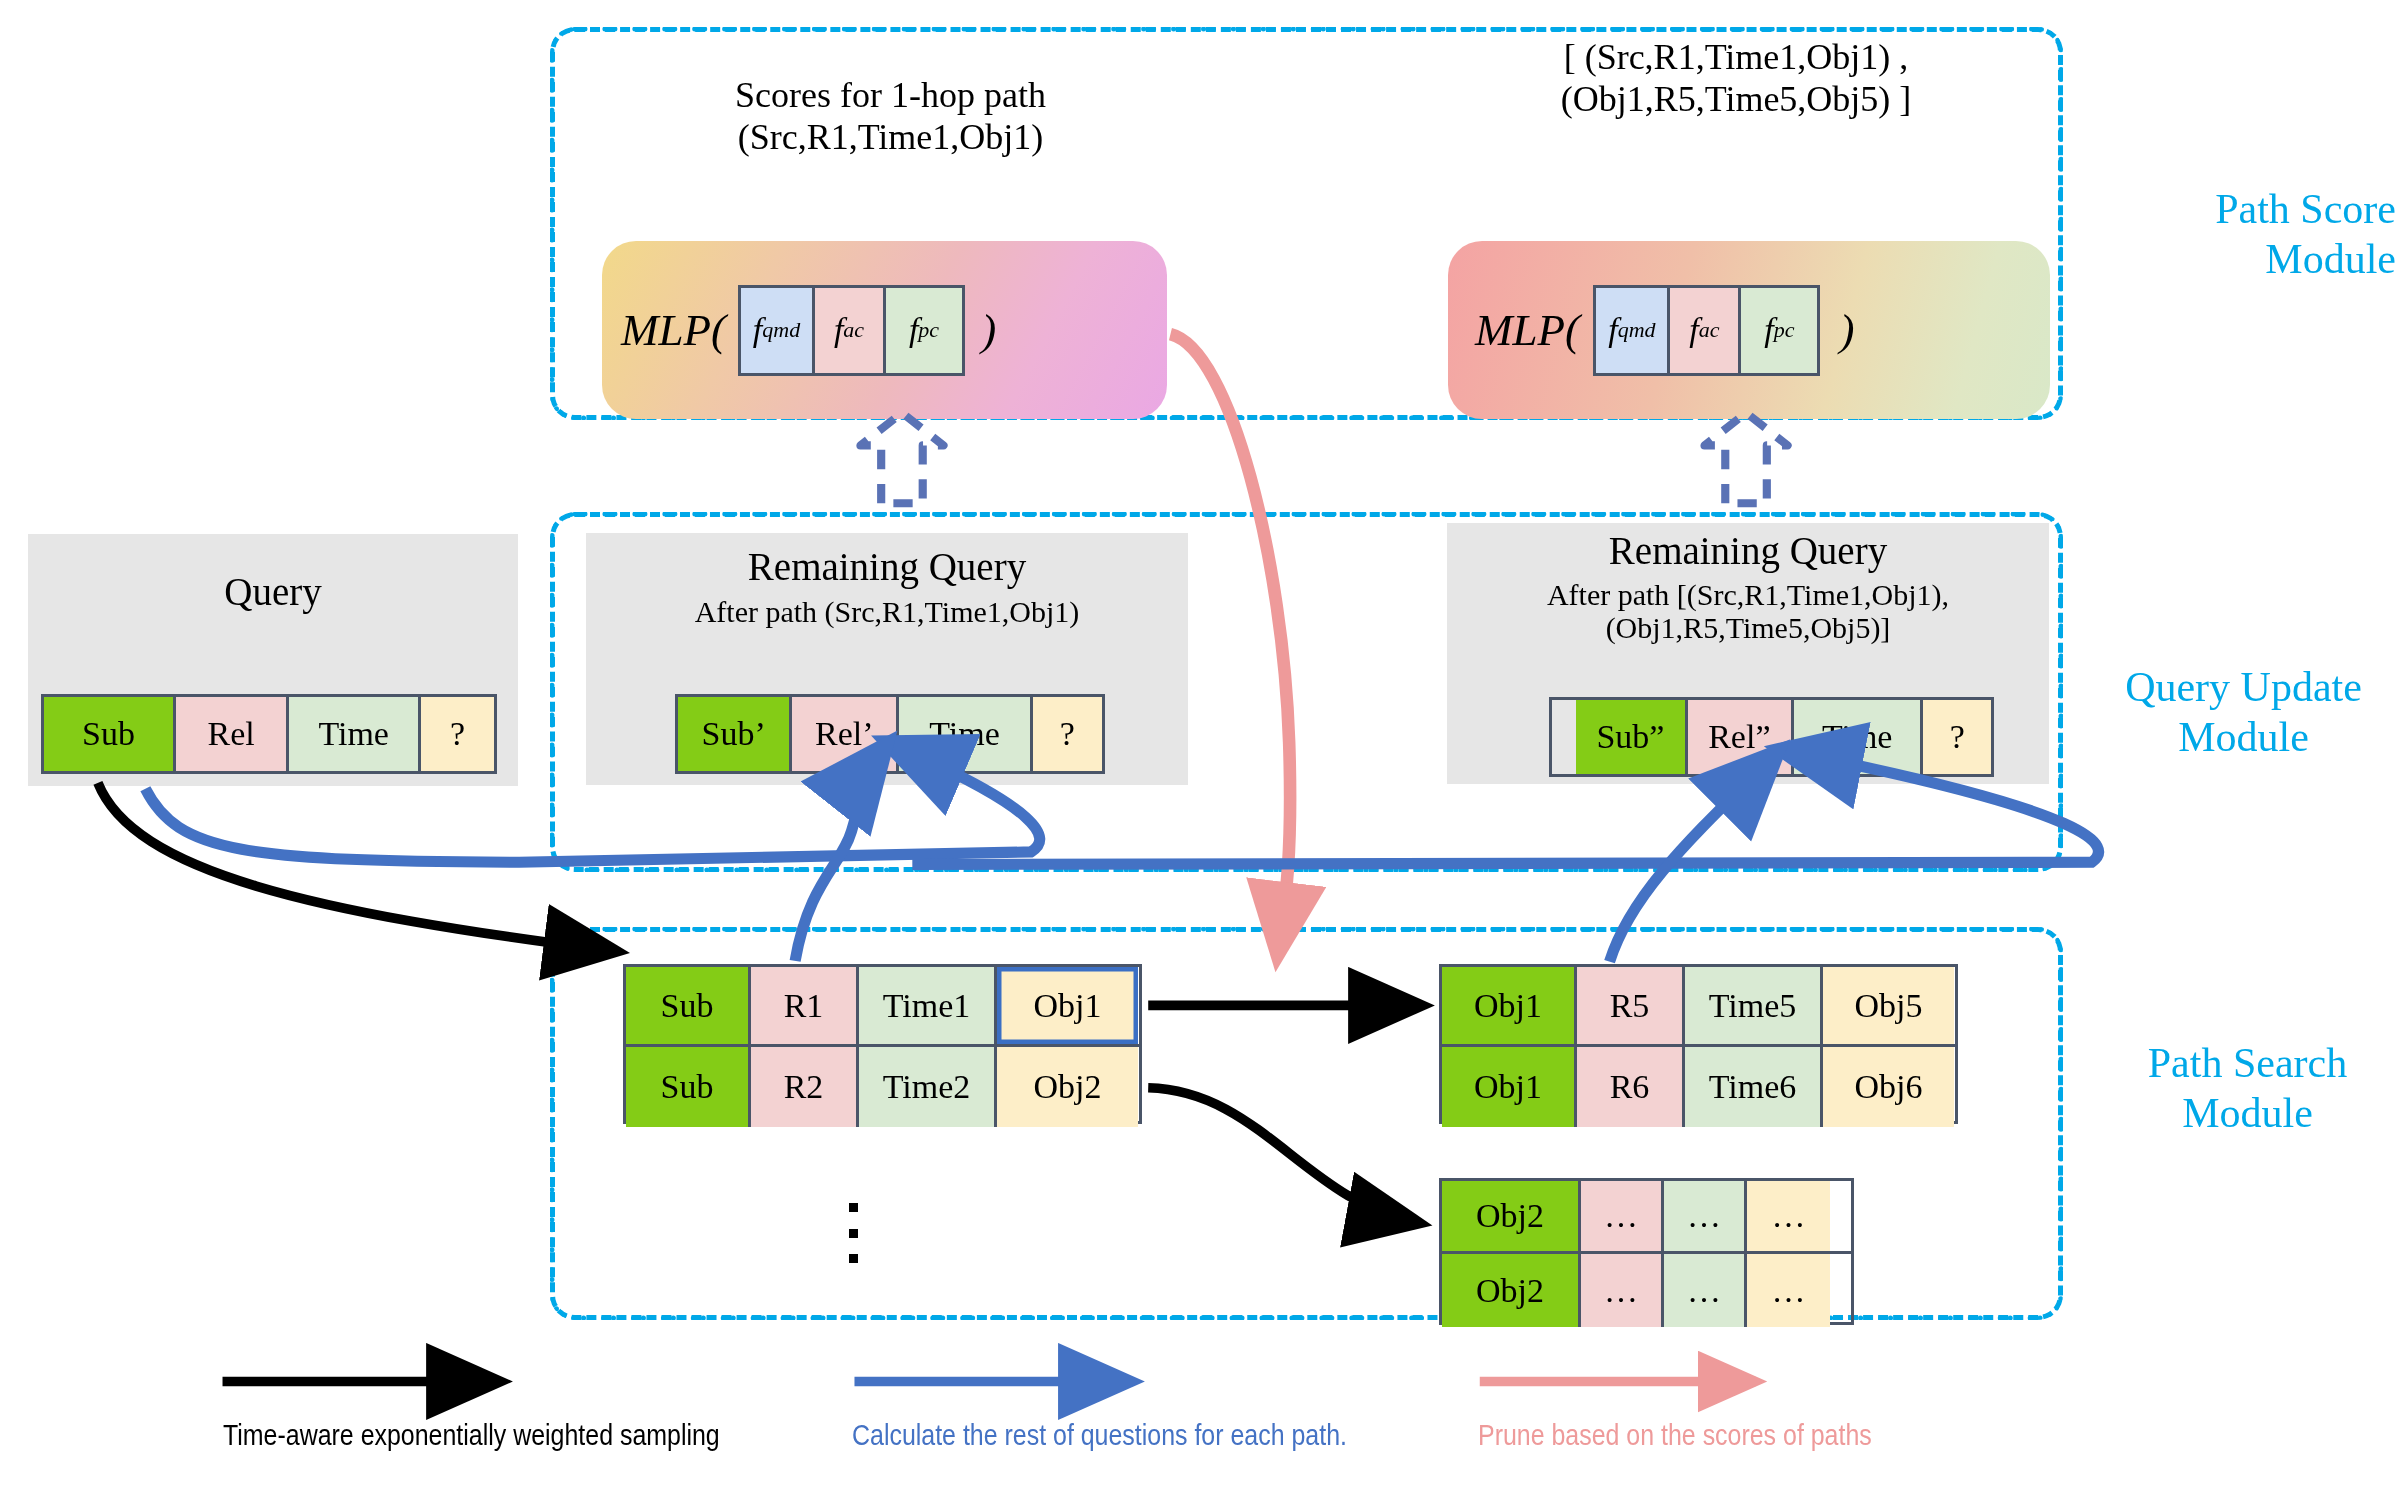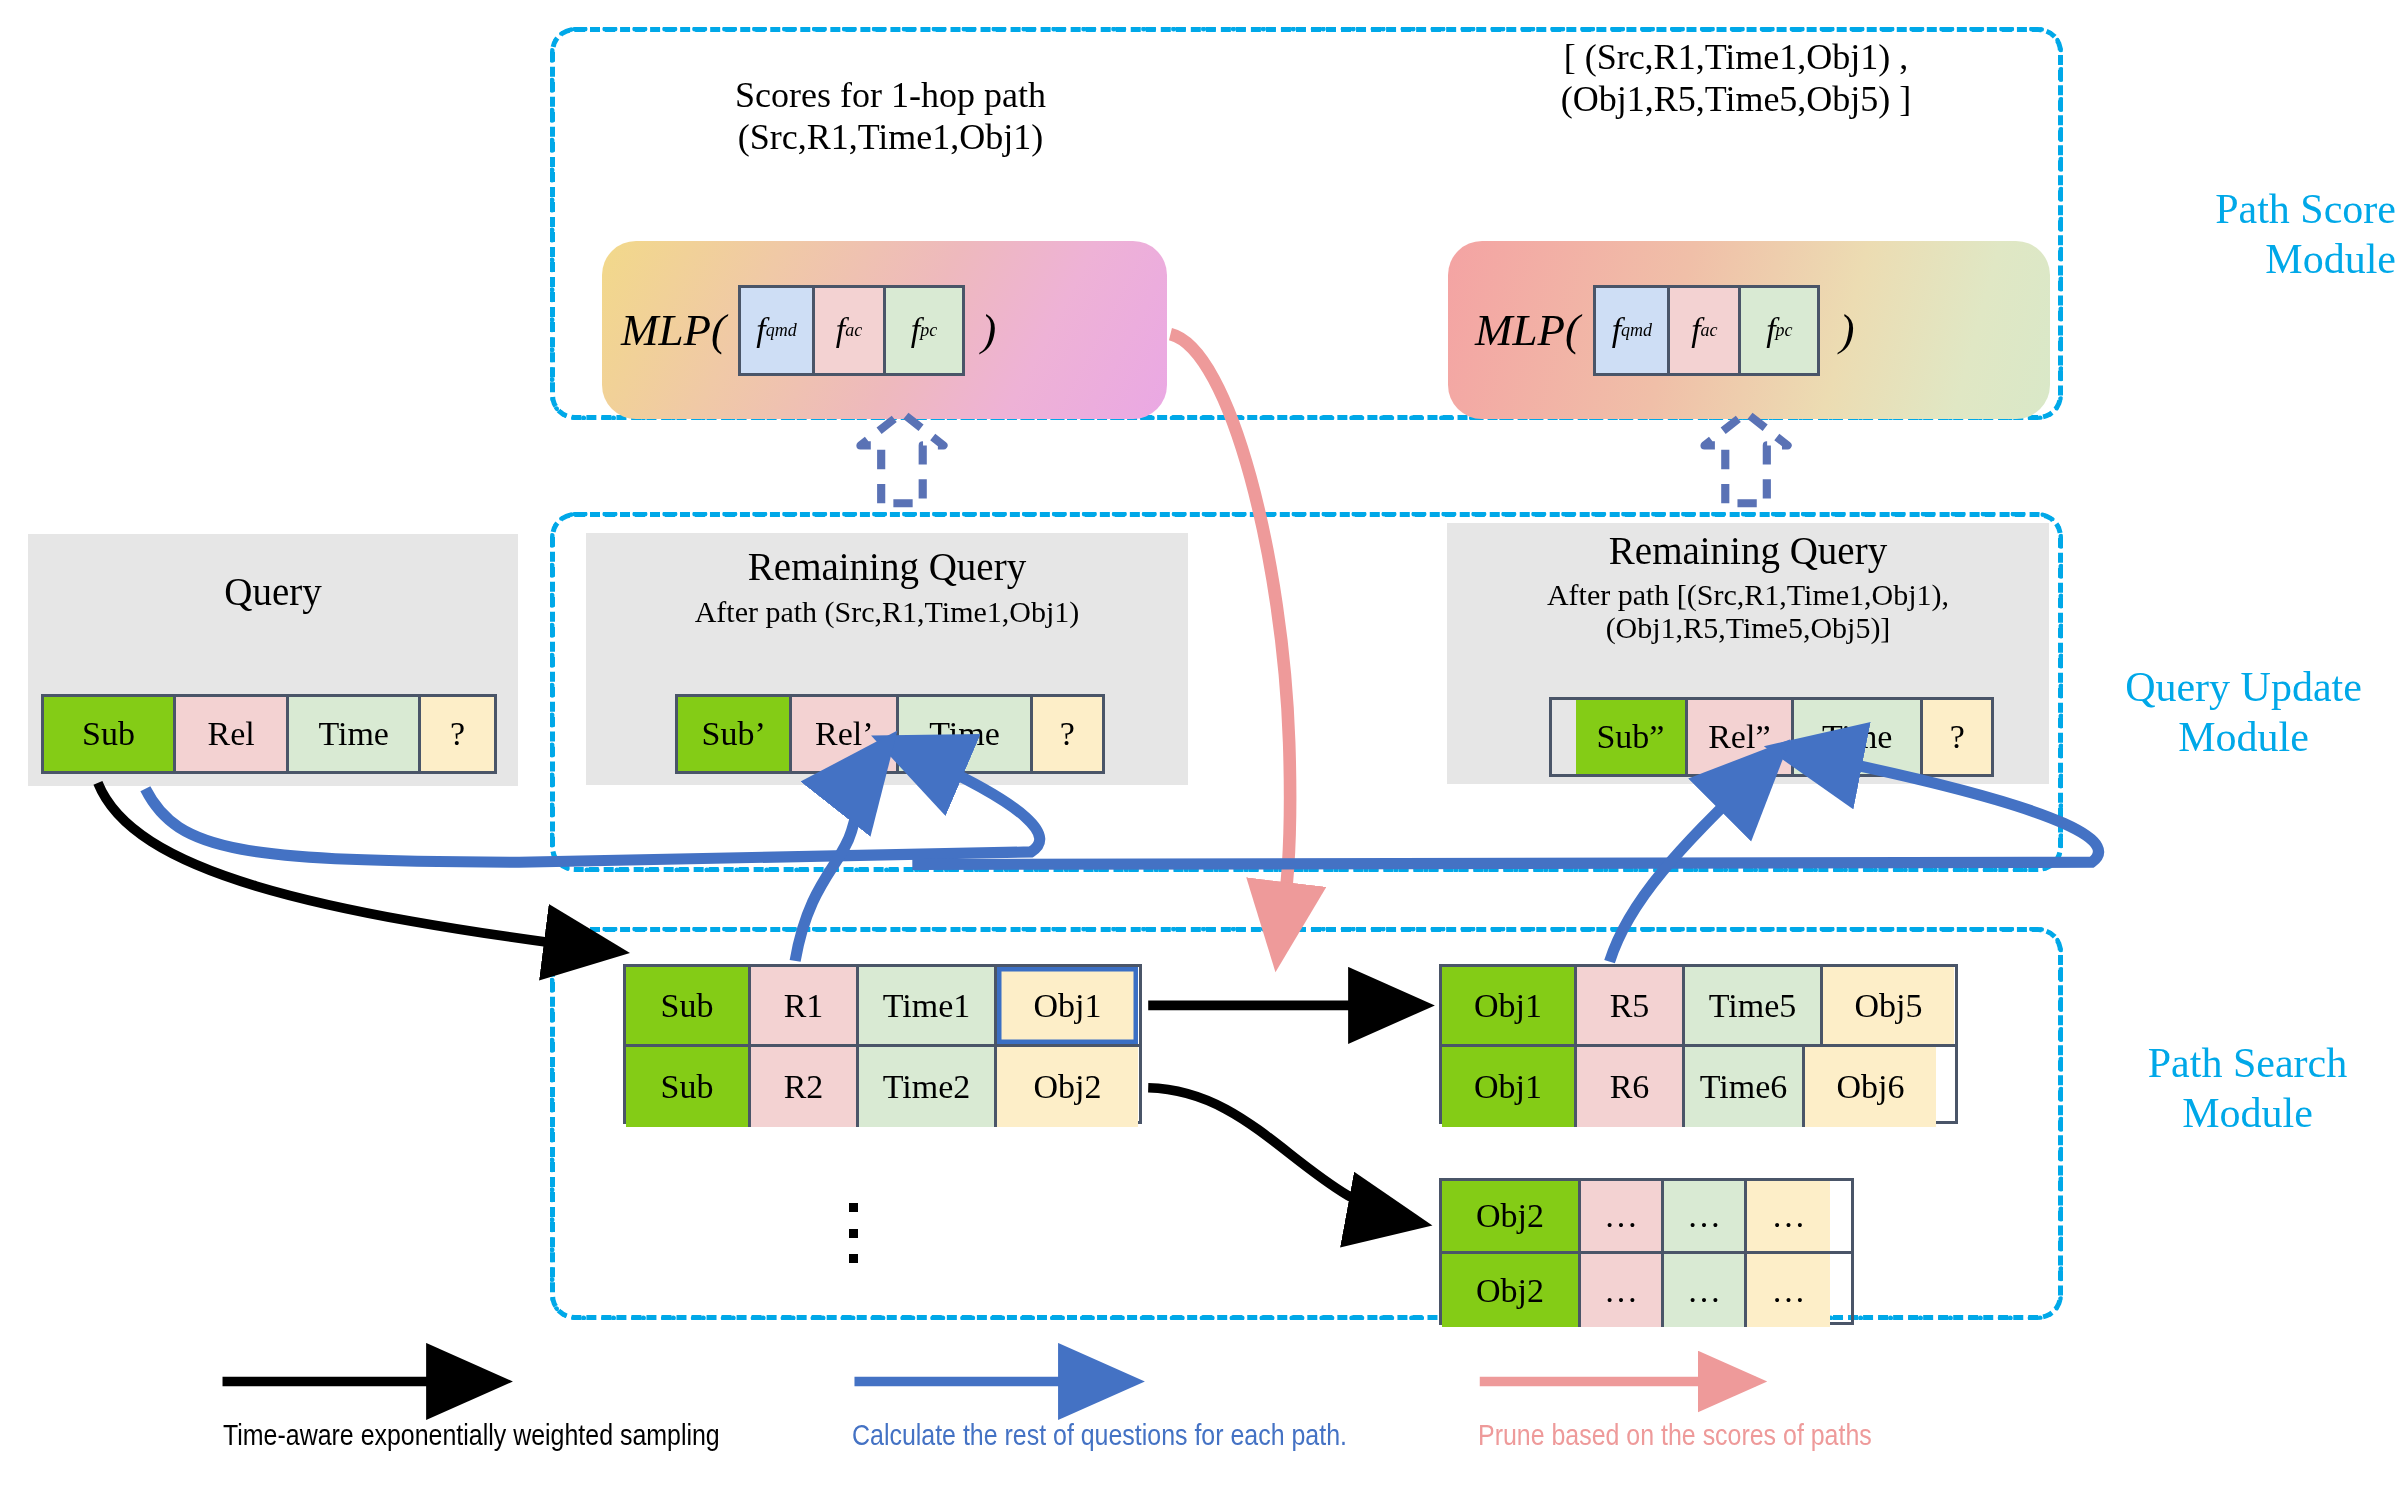--- a/index.html
+++ b/index.html
@@ -70,21 +70,21 @@
   }
   .feat-cell{
     border-right:3.7px solid #4a5568;
     box-sizing:border-box;
     display:flex;align-items:center;justify-content:center;
     font-style:italic;
     font-size:34px;
     font-family:"Liberation Serif","DejaVu Serif",serif;
   }
   .feat-cell:last-child{border-right:none;}
-  .feat-cell sub{font-size:18px;font-style:italic;}
+  .feat-cell sub{font-size:22px;font-style:italic;}
 
   
   .gray-panel{
     position:absolute;
     background:#e6e6e6;
     box-sizing:border-box;
   }
   .panel-title{
     text-align:center;
     font-size:39px;
@@ -273,21 +273,21 @@
 <div class="ptable" style="left:1439px;top:964px;width:519px;height:160px;">
   <div class="prow" style="height:80px;">
     <div class="pcell c-blue" style="width:135px;">Obj1</div>
     <div class="pcell c-pink" style="width:108px;">R5</div>
     <div class="pcell c-green" style="width:138px;">Time5</div>
     <div class="pcell c-yellow" style="width:131px;">Obj5</div>
   </div>
   <div class="prow" style="height:80px;">
     <div class="pcell c-blue" style="width:135px;">Obj1</div>
     <div class="pcell c-pink" style="width:108px;">R6</div>
-    <div class="pcell c-green" style="width:120px;">Time6</div>
+    <div class="pcell c-green" style="width:138px;">Time6</div>
     <div class="pcell c-yellow" style="width:131px;">Obj6</div>
   </div>
 </div>
 
 <div class="ptable" style="left:1439px;top:1178px;width:415px;height:147px;">
   <div class="prow" style="height:73px;">
     <div class="pcell c-blue" style="width:139px;">Obj2</div>
     <div class="pcell c-pink" style="width:83px;">…</div>
     <div class="pcell c-green" style="width:83px;">…</div>
     <div class="pcell c-yellow" style="width:83px;">…</div>

